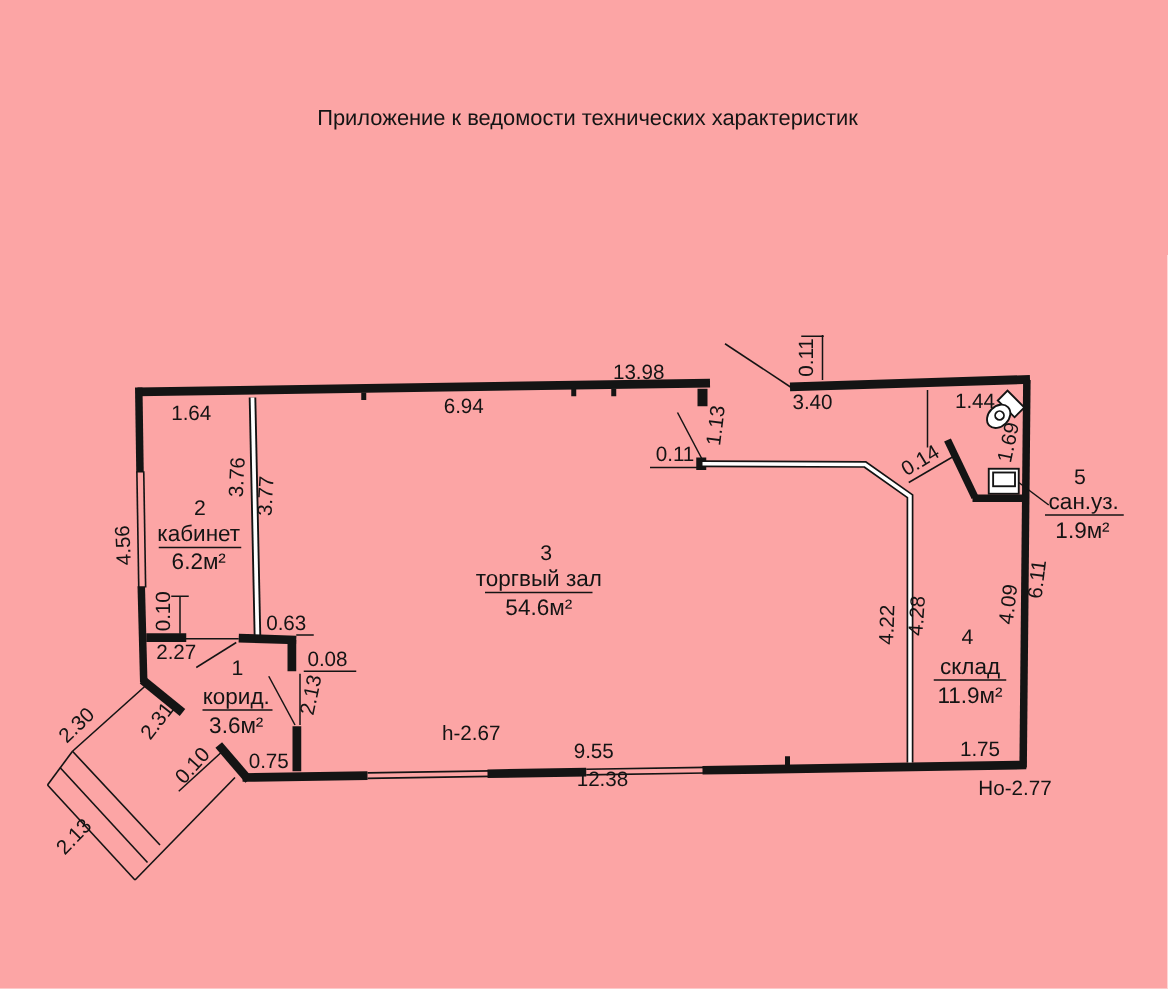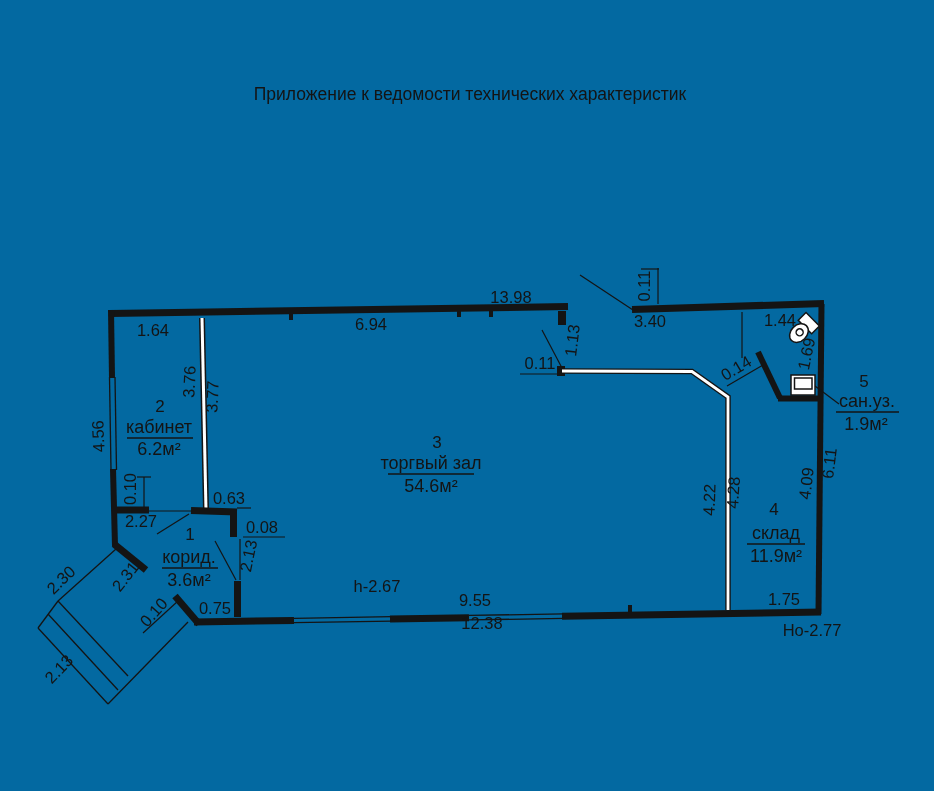--- a/index.html
+++ b/index.html
@@ -1,16 +1,16 @@
 <!DOCTYPE html>
 <html><head>
 <meta charset="utf-8">
 <style>
   html,body{margin:0;padding:0;background:#fff;}
-  .page{position:relative;width:934px;height:791px;background:#0369a1;overflow:hidden;
+  .page{position:relative;width:934px;height:791px;background:#fca5a5;overflow:hidden;
         font-family:"Liberation Sans",sans-serif;}
   svg{position:absolute;left:0;top:0;}
   svg text{fill:#141414;font-family:"Liberation Sans",sans-serif;}
   .dim{font-size:16.5px;}
   .room-name{font-size:18px;}
   .room-num{font-size:17px;}
   .title-t{font-size:17.5px;}
   .wall{stroke:#141414;fill:none;}
   .thin{stroke:#141414;stroke-width:1.3;fill:none;}
   .wfill{fill:#141414;stroke:none;}

